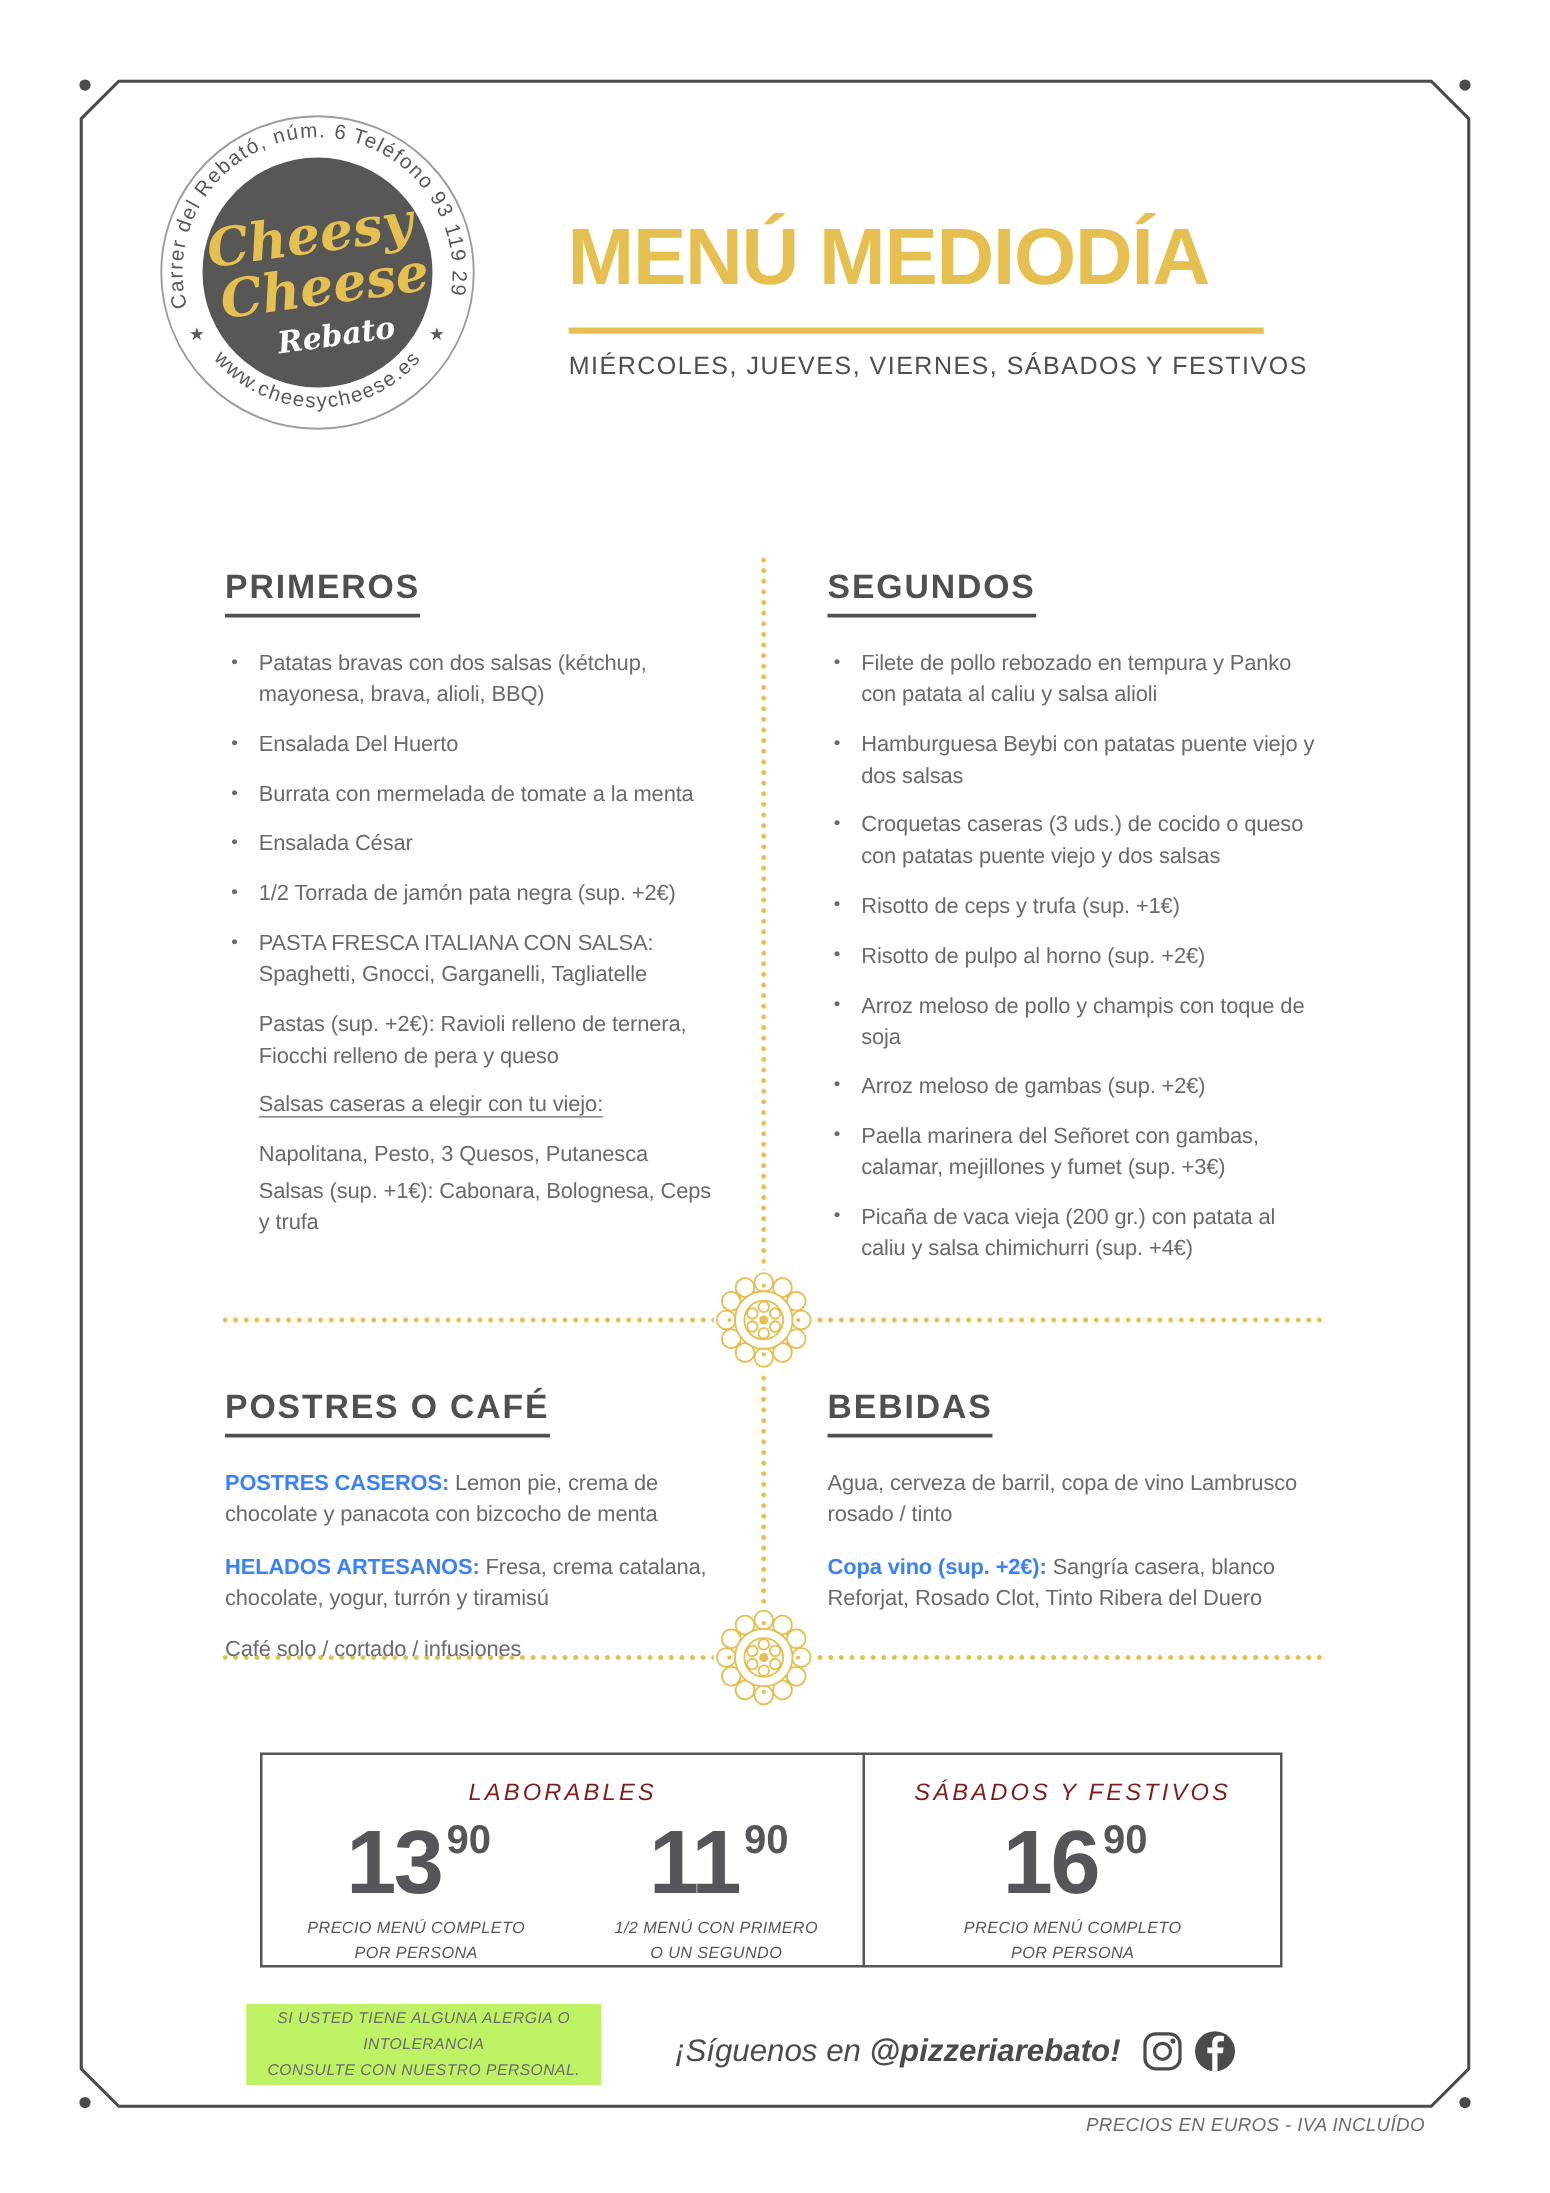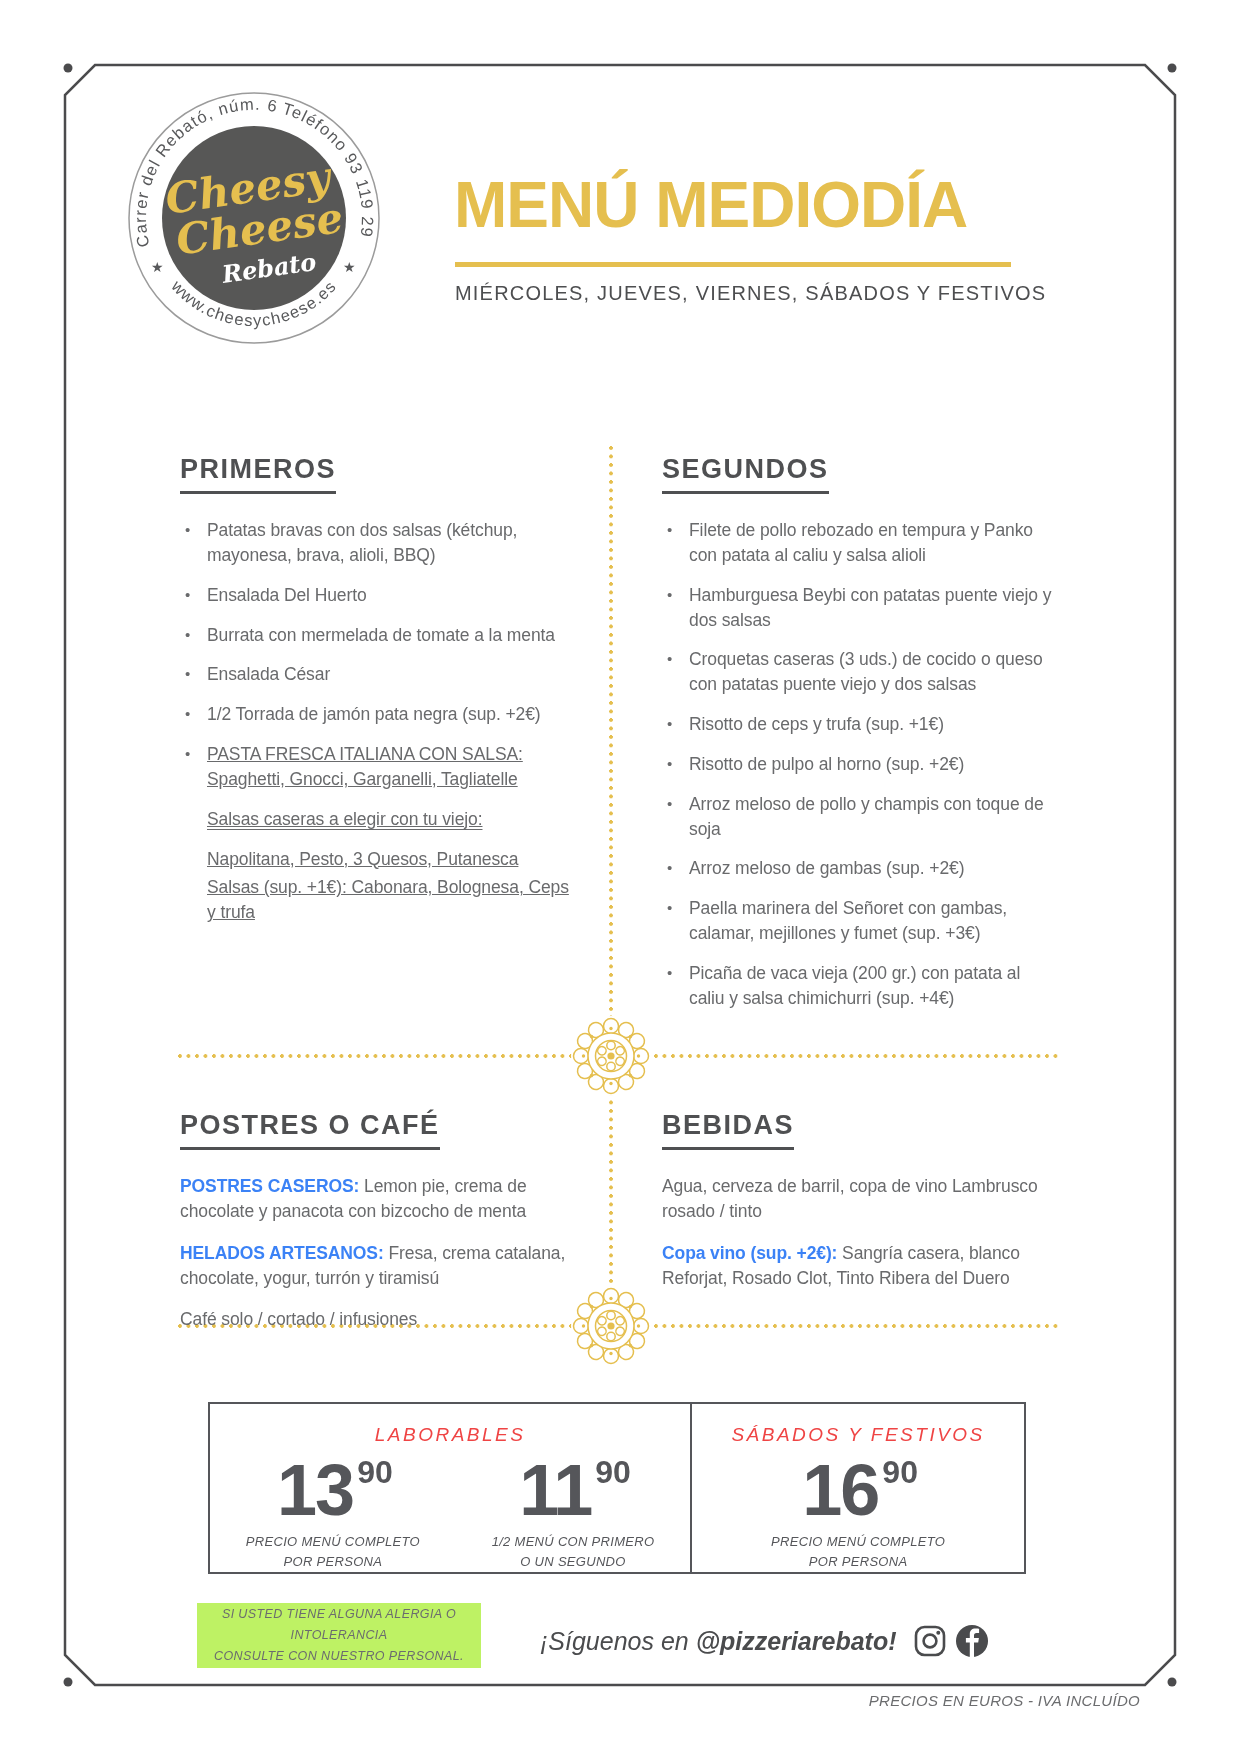--- a/index.html
+++ b/index.html
@@ -27,33 +27,33 @@
          background-size:4px 8.5px;background-repeat:repeat-y;}
 
   
   .col{color:var(--body);}
   h2{margin:16px 0 24px 0;font-size:27px;font-weight:bold;letter-spacing:1.5px;color:var(--ink);}
   .hd{display:inline-block;border-bottom:3px solid var(--ink);padding-bottom:6px;}
   ul{list-style:none;margin:0;padding:0;}
   .mi{position:relative;padding-left:27px;margin-bottom:15px;font-size:17.5px;line-height:1.42;
       letter-spacing:-0.1px;}
   .mi::before{content:"\2022";position:absolute;left:5px;top:1px;font-size:15px;color:var(--body);}
-  .pasta-block{margin-top:3px;text-decoration:underline;}
+  .pasta-block{margin-top:3px;}
   .pnote{margin:0 0 15px 27px;font-size:17.5px;line-height:1.42;letter-spacing:-0.1px;}
   .und{text-decoration:underline;text-underline-offset:4px;}
   .pline{margin-bottom:17px;font-size:17.5px;line-height:1.42;letter-spacing:-0.1px;}
   .plabel{font-weight:bold;color:#3b82f6;}
 
   
   .price-box{left:208px;top:1402px;width:818px;height:172px;border:2.5px solid #55565a;
              display:flex;box-sizing:border-box;}
   .cell{padding-top:20px;text-align:center;box-sizing:border-box;}
   .cell-left{width:59%;}
   .cell-right{width:41%;border-left:2.5px solid #55565a;}
-  .cell-label{font-style:italic;font-size:19px;letter-spacing:2.5px;color:#ef4444;}
+  .cell-label{font-style:italic;font-size:19px;letter-spacing:2.5px;color:#7f1d1d;}
   .price-row{display:flex;justify-content:space-around;margin-top:8px;}
   .amount{font-weight:bold;color:#55565a;line-height:1;}
   .euros{font-size:72px;letter-spacing:-2px;}
   .cents{font-size:32px;position:relative;top:-32px;left:4px;}
   .caption{font-size:13px;font-style:italic;color:#55565a;line-height:1.5;margin-top:6px;
            letter-spacing:0.3px;}
 
   
   .allergy{left:197px;top:1603px;width:284px;height:65px;background:#bef264;text-align:center;
            font-style:italic;font-size:12.5px;color:#6b6c6e;letter-spacing:0.4px;line-height:1.7;
@@ -123,20 +123,21 @@
         <li class="mi">Ensalada Del Huerto</li>
         <li class="mi">Burrata con mermelada de tomate a la menta</li>
         <li class="mi">Ensalada César</li>
         <li class="mi">1/2 Torrada de jamón pata negra (sup. +2€)</li>
       </ul>
     <div class="pasta-block">
       <div class="mi">
         <span>PASTA FRESCA ITALIANA CON SALSA:</span><br>
         <span>Spaghetti, Gnocci, Garganelli, Tagliatelle</span>
       </div>
+      <div class="pnote">Pastas (sup. +2€): Ravioli relleno de ternera, Fiocchi relleno de pera y queso</div>
       <div class="pnote und">Salsas caseras a elegir con tu viejo:</div>
       <div class="pnote" style="margin-bottom:4px">Napolitana, Pesto, 3 Quesos, Putanesca</div>
       <div class="pnote">Salsas (sup. +1€): Cabonara, Bolognesa, Ceps y trufa</div>
     </div>
   </div>
 
   <div class="abs col" style="left:662px;top:438px;width:392px">
     <h2><span class="hd">SEGUNDOS</span></h2>
     <ul>
 

